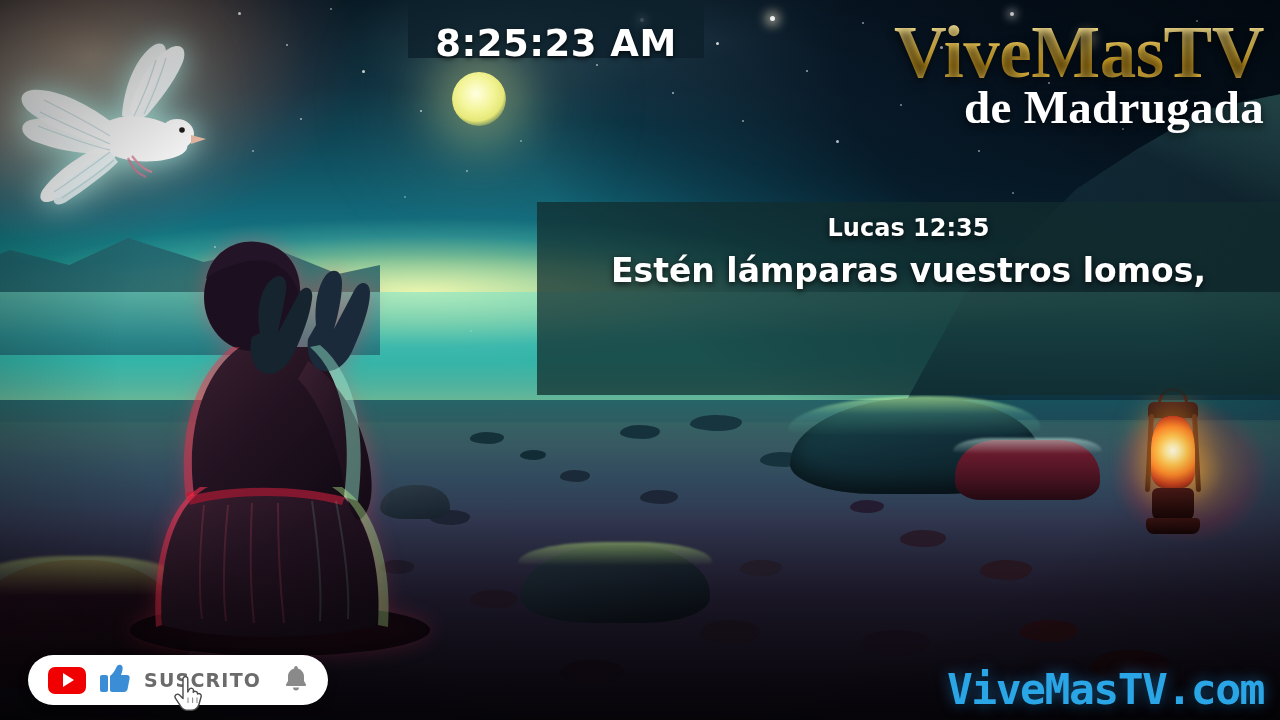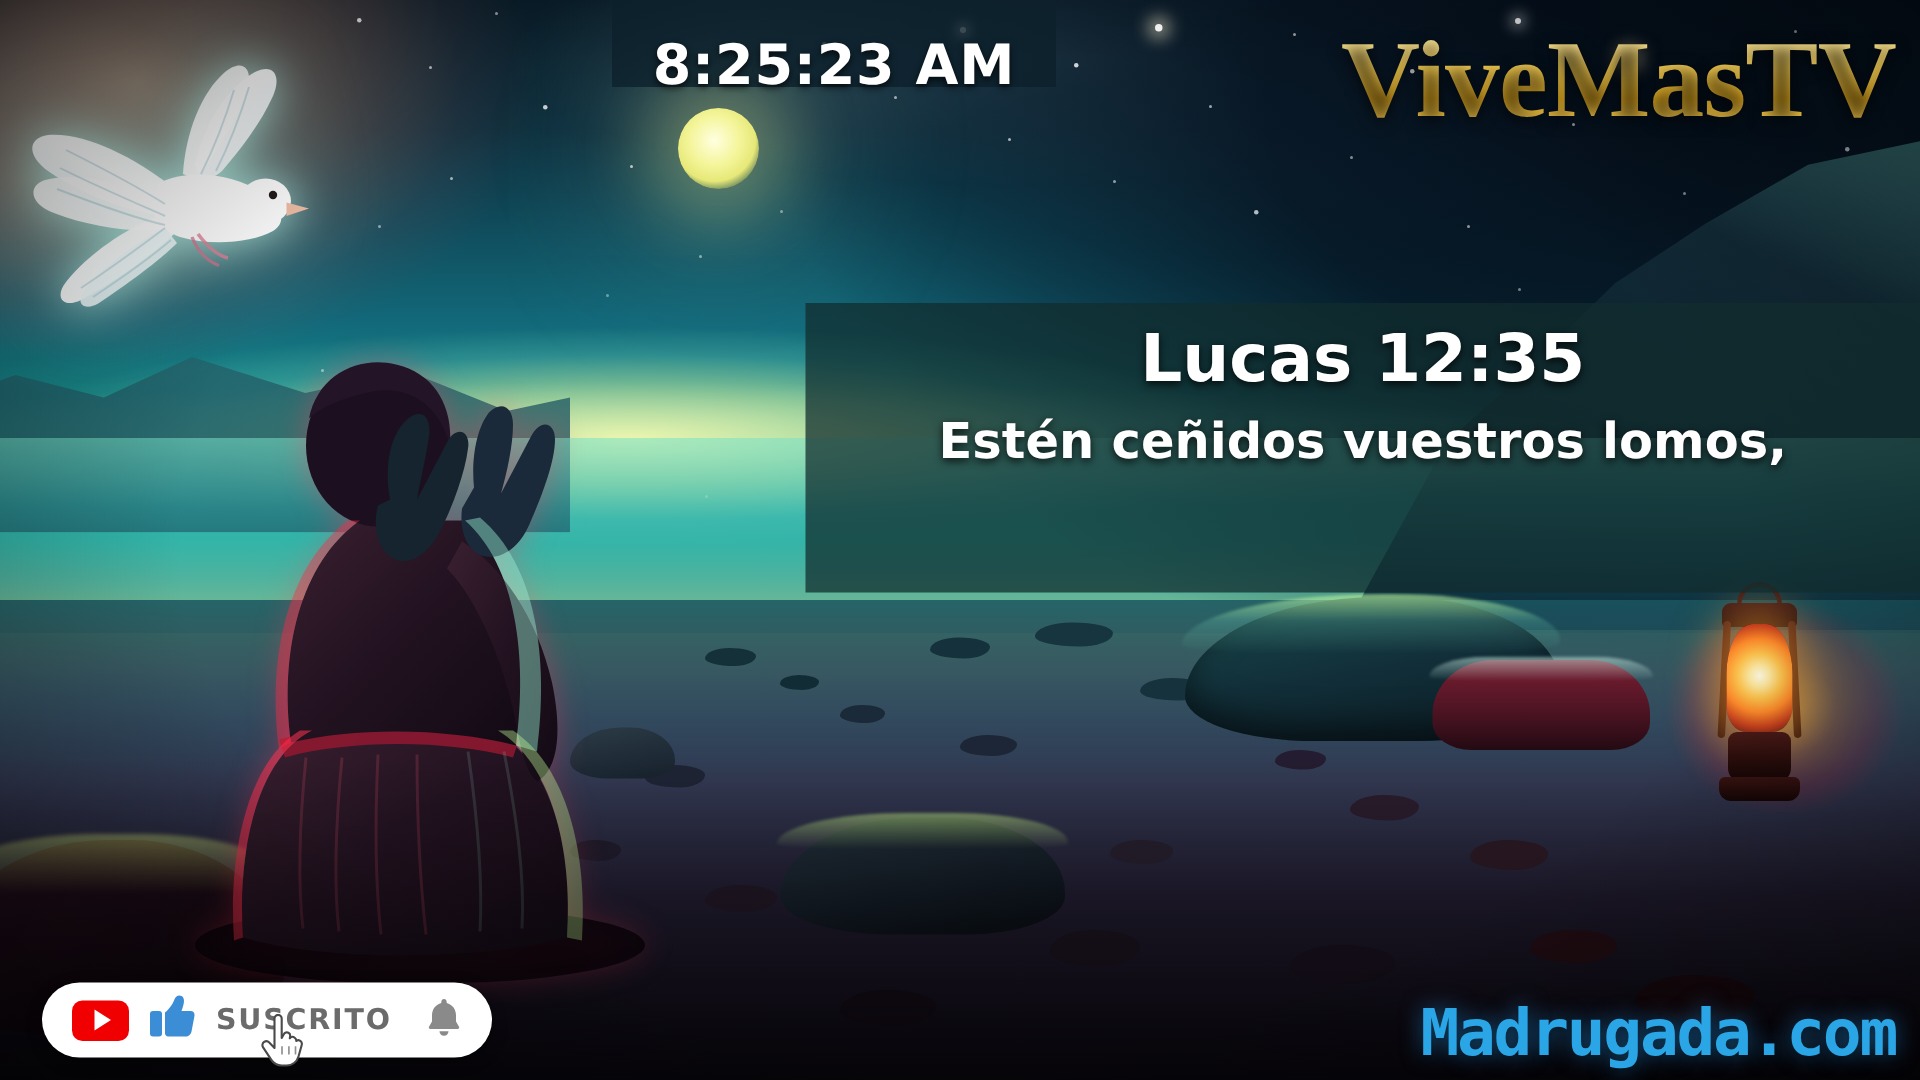--- a/index.html
+++ b/index.html
@@ -246,21 +246,21 @@
     text-shadow:0 3px 9px rgba(0,0,0,.7);
     margin-top:-4px; letter-spacing:.3px;
   }
 
   .verse-box {
     position:absolute; left:537px; top:202px; width:743px; height:193px;
     background:rgba(18,44,46,.74);
     padding-top:12px;
   }
   .verse-ref {
-    text-align:center; color:#ffffff; font-weight:bold; font-size:44px;
+    text-align:center; color:#ffffff; font-weight:bold; font-size:24px;
     font-family:"DejaVu Sans", sans-serif;
     text-shadow:0 2px 6px rgba(0,0,0,.8);
     margin-bottom:8px;
   }
   .verse-line {
     text-align:center; color:#ffffff; font-weight:bold; font-size:33px;
     font-family:"DejaVu Sans", sans-serif;
     text-shadow:0 2px 6px rgba(0,0,0,.8);
     line-height:1.28; white-space:nowrap;
   }
@@ -495,25 +495,26 @@
   </div>
 
   <div class="layer vignette"></div>
 
   <div class="clock-box">
     <span class="clock-text">8:25:23 AM</span>
   </div>
 
   <div class="brand">
     <div class="brand-main">ViveMasTV</div>
+    <div class="brand-sub">de Madrugada</div>
   </div>
 
   <div class="verse-box">
     <div class="verse-ref">Lucas 12:35</div>
-    <div class="verse-line">Estén ceñidos vuestros lomos,</div>
+    <div class="verse-line">Estén lámparas vuestros lomos,</div>
   </div>
 
   <div class="sub-pill">
     <span class="yt-icon">
         <span class="yt-tri"></span>
       </span>
     <span class="thumb-icon">
       <svg width="30" height="29" viewBox="0 0 30 29">
         <rect x="0" y="11" width="8" height="17" rx="2" fill="#3b8ed6"></rect>
         <path d="M10 12 C10 12 14 9 16 4 C17 1 19 0 21 1 C23 2 23 5 22 8 L21 11 L27 11 C29 11 30 12.5 29.6 14.5 L27.8 24 C27.5 26.4 26 28 24 28 L12 28 C11 28 10 27 10 26 Z" fill="#3b8ed6"></path>
@@ -532,15 +533,15 @@
     <svg width="34" height="38" viewBox="0 0 34 38">
       <path d="M11 3 C11 1.6 12.1 .6 13.4 .6 C14.7 .6 15.8 1.6 15.8 3 L15.8 16 L17.2 13.5 C17.8 12.3 19.2 11.9 20.3 12.5 C21.2 13 21.6 14 21.4 15 L21.2 16.2 C22 15.2 23.4 15 24.4 15.7 C25.2 16.2 25.6 17.1 25.5 18 C26.4 17.3 27.7 17.4 28.5 18.2 C29.2 18.9 29.4 19.9 29.1 20.8 L27 28.3 C26 31.9 22.8 34.3 19.1 34.3 L15.8 34.3 C13 34.3 10.4 32.9 8.9 30.6 L3.4 22.2 C2.6 21 2.9 19.4 4.1 18.6 C5.2 17.9 6.6 18.1 7.5 19 L11 22.6 Z" fill="#ffffff" stroke="#4a4a4a" stroke-width="1.4" stroke-linejoin="round"></path>
       <g stroke="#8f8f8f" stroke-width="1.1" fill="none">
         <path d="M16 21.5 L16 27"></path>
           <path d="M20.6 21.5 L20.6 27"></path>
           <path d="M25 21.5 L25 27"></path>
       </g>
     </svg>
   </div>
 
-  <div class="watermark">Madrugada.com</div>
+  <div class="watermark">ViveMasTV.com</div>
 
 </div>
 
 </body></html>

